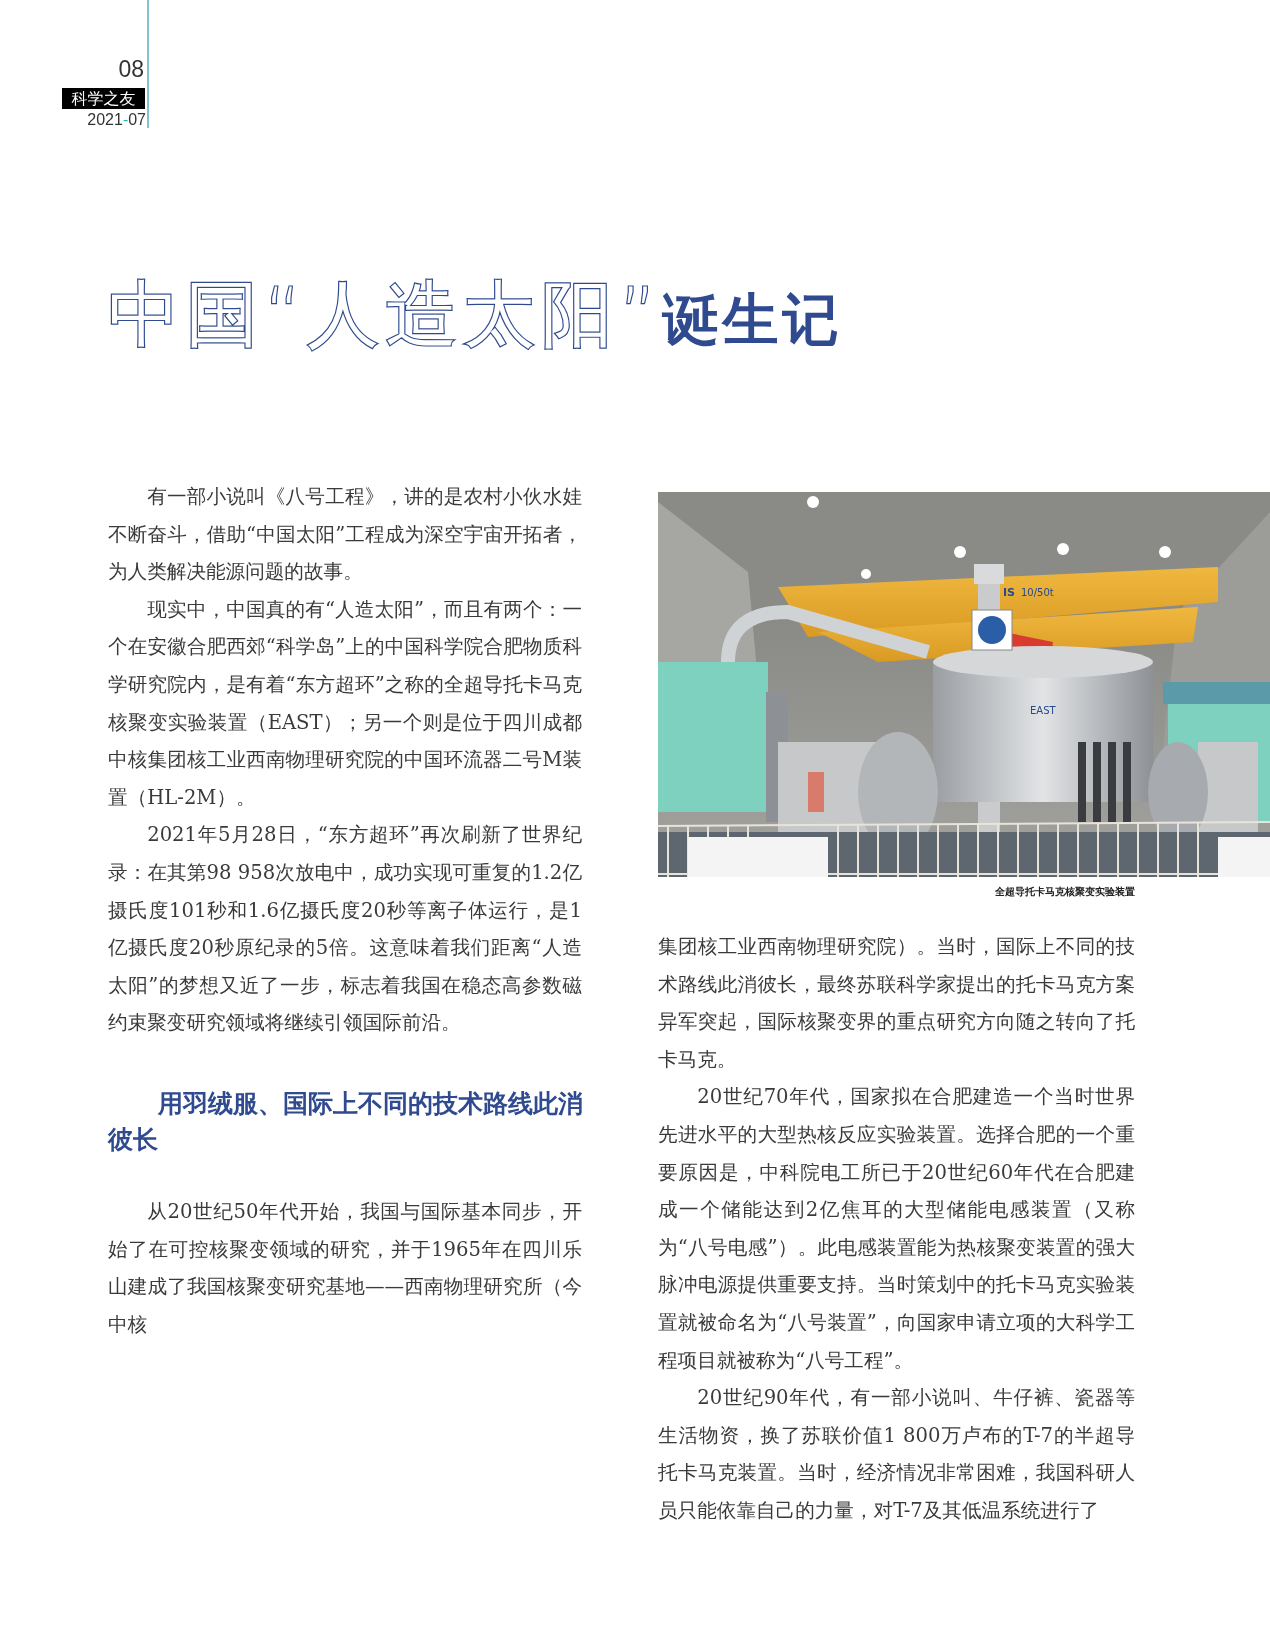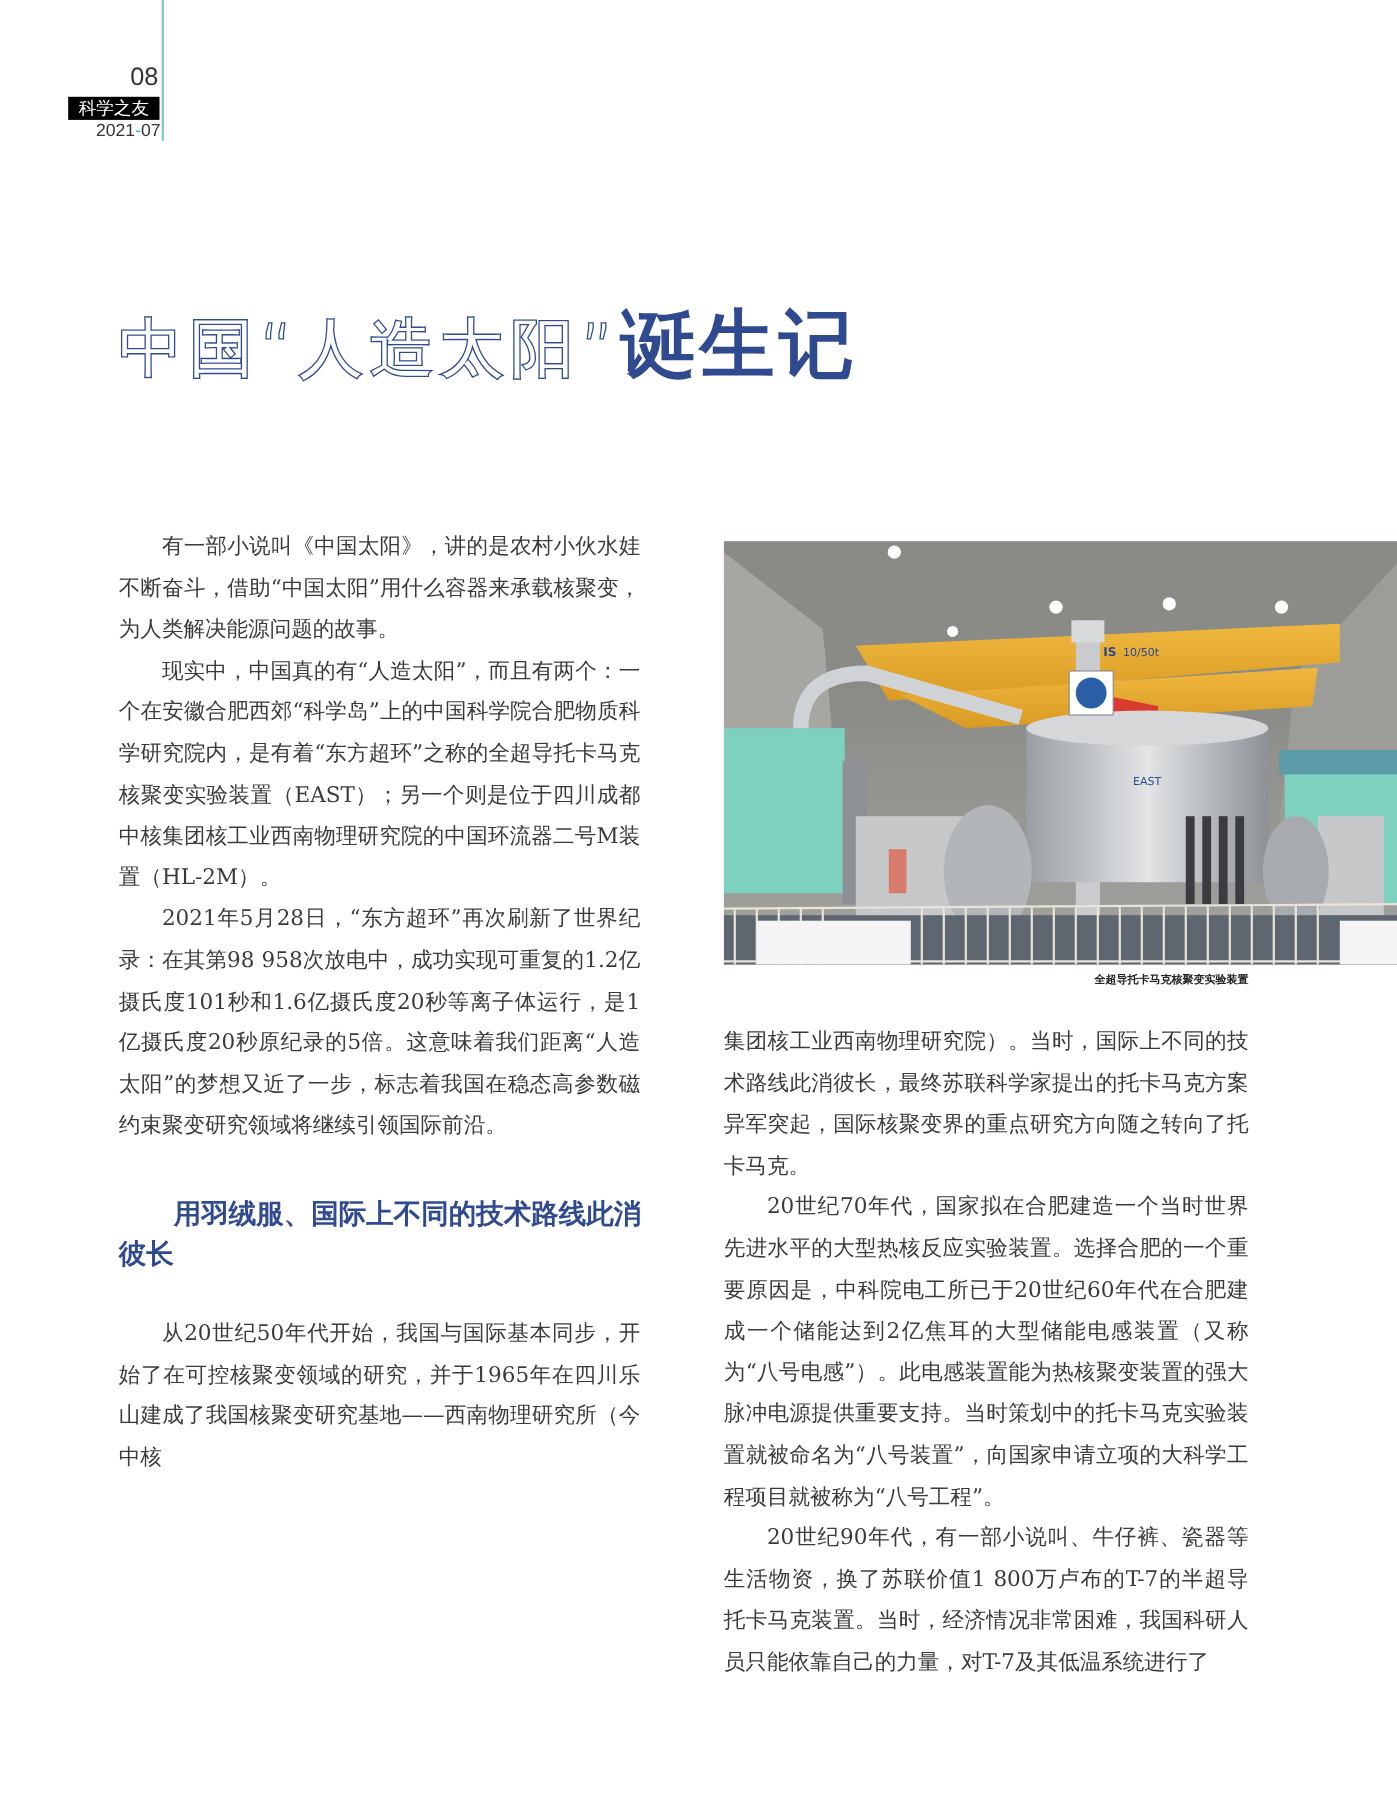--- a/index.html
+++ b/index.html
@@ -7,25 +7,25 @@
          font-family:"DejaVu Serif","Liberation Serif",serif; color:#333333; }
   .vline { position:absolute; left:147px; top:0; width:2px; height:128px; background:#7fc4cf; }
   .pageno { position:absolute; right:1126px; top:56px; font-family:"Liberation Sans",sans-serif;
             font-size:23px; color:#333; line-height:26px; text-align:center; }
   .mag { position:absolute; left:62px; top:88px; width:83px; height:21px; background:#000000; color:#fff;
          font-family:"DejaVu Sans",sans-serif; font-size:16px; line-height:21px; text-align:center; letter-spacing:0px; }
   .issue { position:absolute; left:70px; top:110px; width:76px; text-align:right;
            font-family:"Liberation Sans",sans-serif; font-size:16px; color:#333; line-height:20px; }
   .issue .dash { color:#2ab3cf; }
   .title { position:absolute; left:108px; top:266px; white-space:nowrap; line-height:96px; color:#2f4a8e; }
-  .title .light { font-family:"DejaVu Sans",sans-serif; font-weight:200; font-size:58px; letter-spacing:6px;
+  .title .light { font-family:"DejaVu Sans",sans-serif; font-weight:200; font-size:72px; letter-spacing:6px;
                   -webkit-text-stroke:0px; color:#ffffff; text-shadow:0 0 0 #fff;
                   paint-order:stroke; }
   .title .light { color:transparent; -webkit-text-stroke:2.4px #2f4a8e; }
-  .title .bold { font-family:"DejaVu Sans",sans-serif; font-weight:bold; font-size:68px; letter-spacing:4px; color:#2f4a8e; }
+  .title .bold { font-family:"DejaVu Sans",sans-serif; font-weight:bold; font-size:56px; letter-spacing:4px; color:#2f4a8e; }
   .col { position:absolute; font-size:19.6px; line-height:37.6px; color:#3a3a3a; text-align:justify; }
   .col p { margin:0; text-indent:2em; }
   .col p.noindent { text-indent:0; }
   .left { left:108px; top:478px; width:474px; }
   .left2 { left:108px; top:1193px; width:474px; }
   .heading { position:absolute; left:108px; top:1086px; width:480px; font-family:"DejaVu Sans",sans-serif;
              font-weight:bold; font-size:25px; line-height:36px; color:#2f4a8e; text-indent:2em; }
   .right { left:658px; top:928px; width:477px; }
   .photo { position:absolute; left:658px; top:492px; width:612px; height:385px; overflow:hidden; background:#f9a8d4; }
   .caption { position:absolute; left:858px; top:881px; width:277px; text-align:right;
@@ -37,21 +37,21 @@
 <div class="vline"></div>
 <div class="pageno">08</div>
 <div class="mag">科学之友</div>
 <div class="issue"><span>2021</span><span class="dash">-</span><span>07</span></div>
 
 <div class="title">
   <span class="light">中国“人造太阳”</span><span class="bold">诞生记</span>
 </div>
 
 <div class="col left">
-  <p>有一部小说叫《中国太阳》，讲的是农村小伙水娃不断奋斗，借助“中国太阳”用什么容器来承载核聚变，为人类解决能源问题的故事。</p>
+  <p>有一部小说叫《八号工程》，讲的是农村小伙水娃不断奋斗，借助“中国太阳”工程成为深空宇宙开拓者，为人类解决能源问题的故事。</p>
   <p>现实中，中国真的有“人造太阳”，而且有两个：一个在安徽合肥西郊“科学岛”上的中国科学院合肥物质科学研究院内，是有着“东方超环”之称的全超导托卡马克核聚变实验装置（EAST）；另一个则是位于四川成都中核集团核工业西南物理研究院的中国环流器二号M装置（HL-2M）。</p>
   <p>2021年5月28日，“东方超环”再次刷新了世界纪录：在其第98 958次放电中，成功实现可重复的1.2亿摄氏度101秒和1.6亿摄氏度20秒等离子体运行，是1亿摄氏度20秒原纪录的5倍。这意味着我们距离“人造太阳”的梦想又近了一步，标志着我国在稳态高参数磁约束聚变研究领域将继续引领国际前沿。</p>
 </div>
 
 <div class="heading">用羽绒服、国际上不同的技术路线此消彼长</div>
 
 <div class="col left2">
   <p>从20世纪50年代开始，我国与国际基本同步，开始了在可控核聚变领域的研究，并于1965年在四川乐山建成了我国核聚变研究基地——西南物理研究所（今中核</p>
 </div>
 

